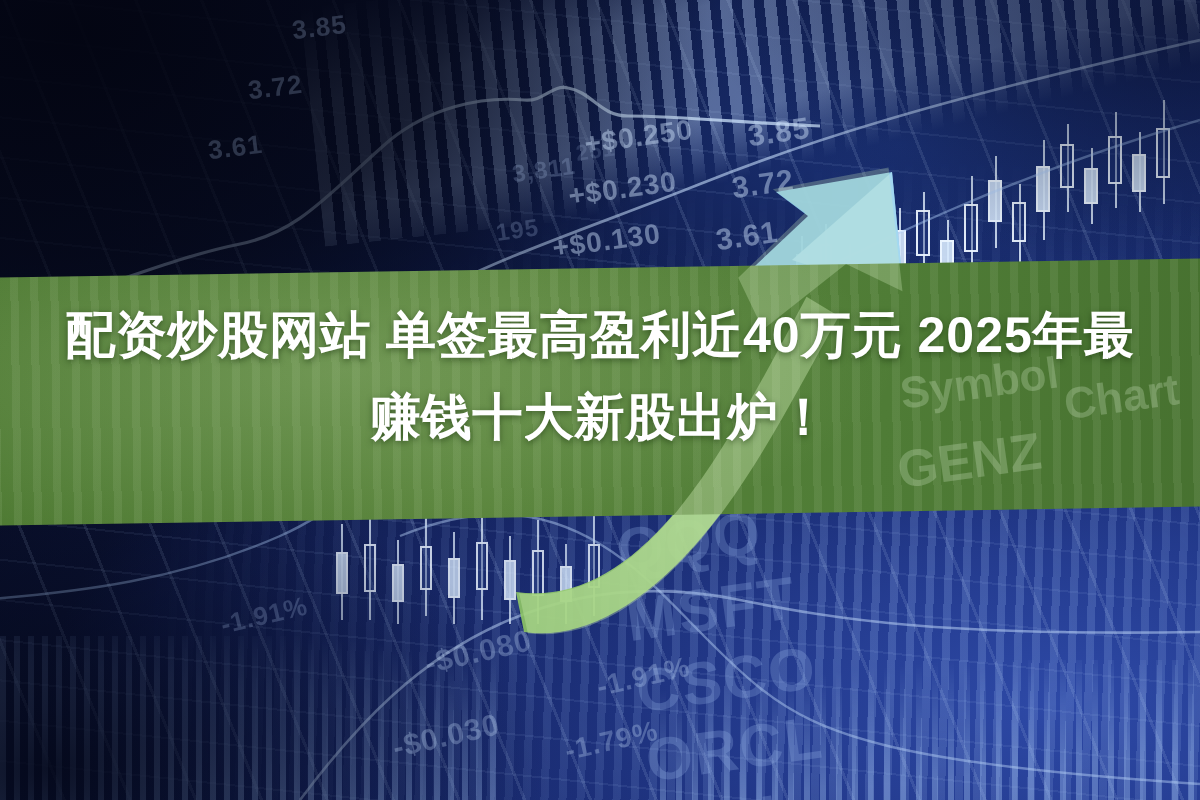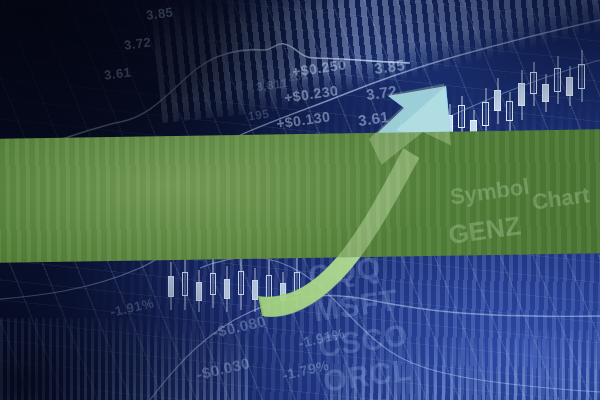--- a/index.html
+++ b/index.html
@@ -313,15 +313,17 @@
                L 420,160 C 398,198 376,240 348,272 C 318,306 288,320 262,316 Z" fill="rgba(198,232,170,.75)"></path>
       <path d="M446,86 L 452,148 L 424,134 L 382,166 L 370,140 L 404,108 L 388,96 Z" fill="rgba(206,236,186,.55)"></path>
     </svg>
 
     <div class="gghost" style="left:470px;top:48px;font-size:22px;transform:rotate(-7deg);">Symbol</div>
     <div class="gghost" style="left:552px;top:56px;font-size:22px;transform:rotate(-7deg);">Chart</div>
     <div class="gghost" style="left:468px;top:84px;font-size:26px;transform:rotate(-7deg);">GENZ</div>
   </div>
 
   <div id="headline">
+    <span>配资炒股网站 单签最高盈利近40万元 2025年最</span>
+    <span class="l2">赚钱十大新股出炉！</span>
   </div>
 
 </div>
 
 </body></html>

